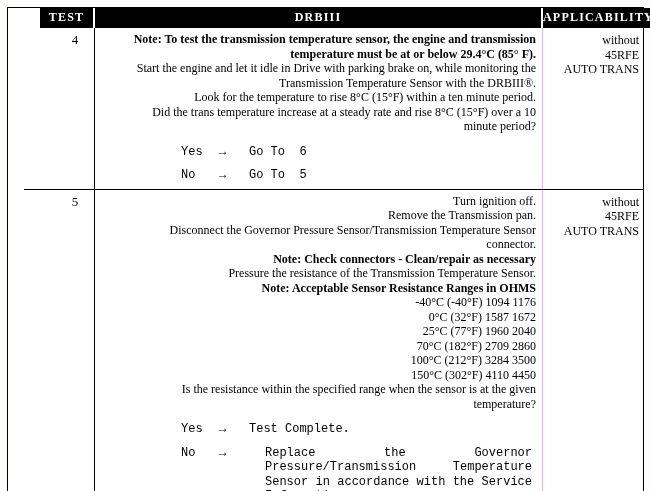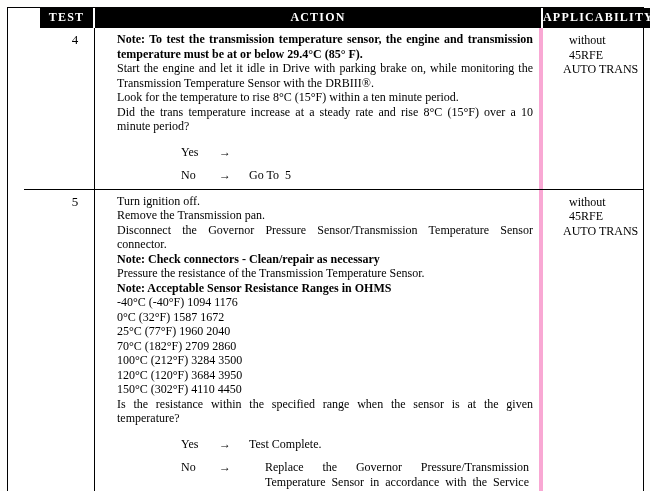--- a/index.html
+++ b/index.html
@@ -31,64 +31,65 @@
   .header .hcell.sep { border-right: 2px solid #fff; }
   
   .row { border-top: 0; }
   .row + .row { border-top: 1px solid #000; }
   .cell { font-size: 12px; line-height: 14.5px; }
   .test-cell {
     border-right: 1px solid #000;
     text-align: center; padding-top: 5px; font-size: 13px;
   }
   .action-cell {
-    border-right: 4px solid #f9a8d4;
+    border-right: 1px solid #f9a8d4;
     padding: 4px 6px 6px 6px;
   }
-  .app-cell { padding: 5px 4px 0 10px; font-size: 12px; }
+  .app-cell { padding: 5px 4px 0 10px; font-size: 12px; text-align: right; }
   .app-cell .l2 { padding-left: 10px; }
   .row4 { min-height: 156px; }
-  p.line { margin: 0; }
+  p.line { margin: 0; text-align: right; }
   .just { text-align: justify; }
   .bold { font-weight: bold; }
-  .decision { display: flex; margin: 9px 0 0 48px; }
+  .decision { display: flex; margin: 9px 0 0 48px; font-family: Liberation Mono, monospace; }
   .decision.first { margin-top: 11px; }
   .dlabel { width: 38px; flex: 0 0 38px; }
   .darrow { width: 30px; flex: 0 0 30px; }
   .dresult { flex: 1 1 auto; text-align: justify; padding-right: 4px; }
   .dresult p { margin: 0; }
   .ver-link {
     color: #000000;
     border: 1px solid #4a62d8;
     padding: 0 2px 0 1px;
     cursor: pointer;
   }
 </style>
 </head>
 <body>
 
 <div class="sheet">
   <div class="table">
 
     <div class="grid header">
       <div class="hcell sep">TEST</div>
-      <div class="hcell sep">ACTION</div>
+      <div class="hcell sep">DRBIII</div>
       <div class="hcell">APPLICABILITY</div>
     </div>
 
     <div class="grid row row4">
       <div class="cell test-cell">4</div>
       <div class="cell action-cell">
         <p class="line just bold">Note: To test the transmission temperature sensor, the engine and transmission temperature must be at or below 29.4°C (85° F).</p>
         <p class="line just">Start the engine and let it idle in Drive with parking brake on, while monitoring the Transmission Temperature Sensor with the DRBIII®.</p>
         <p class="line just">Look for the temperature to rise 8°C (15°F) within a ten minute period.</p>
         <p class="line just">Did the trans temperature increase at a steady rate and rise 8°C (15°F) over a 10 minute period?</p>
         <div class="decision first">
           <span class="dlabel">Yes</span>
           <span class="darrow">→</span>
+          <span class="dresult">Go To&nbsp;&nbsp;6</span>
         </div>
         <div class="decision">
           <span class="dlabel">No</span>
           <span class="darrow">→</span>
           <span class="dresult">Go To&nbsp;&nbsp;5</span>
         </div>
       </div>
       <div class="cell app-cell">
         <div class="l1">without 45RFE</div>
         <div class="l2">AUTO TRANS</div>
@@ -102,21 +103,20 @@
         <p class="line">Remove the Transmission pan.</p>
         <p class="line just">Disconnect the Governor Pressure Sensor/Transmission Temperature Sensor connector.</p>
         <p class="line bold">Note: Check connectors - Clean/repair as necessary</p>
         <p class="line">Pressure the resistance of the Transmission Temperature Sensor.</p>
         <p class="line bold">Note: Acceptable Sensor Resistance Ranges in OHMS</p>
         <p class="line">-40°C (-40°F) 1094 1176</p>
         <p class="line">0°C (32°F) 1587 1672</p>
         <p class="line">25°C (77°F) 1960 2040</p>
         <p class="line">70°C (182°F) 2709 2860</p>
         <p class="line">100°C (212°F) 3284 3500</p>
-        <p class="line">120°C (120°F) 3684 3950</p>
         <p class="line">150°C (302°F) 4110 4450</p>
         <p class="line just">Is the resistance within the specified range when the sensor is at the given temperature?</p>
         <div class="decision first">
           <span class="dlabel">Yes</span>
           <span class="darrow">→</span>
           <span class="dresult">Test Complete.</span>
         </div>
         <div class="decision">
           <span class="dlabel">No</span>
           <span class="darrow">→</span>

